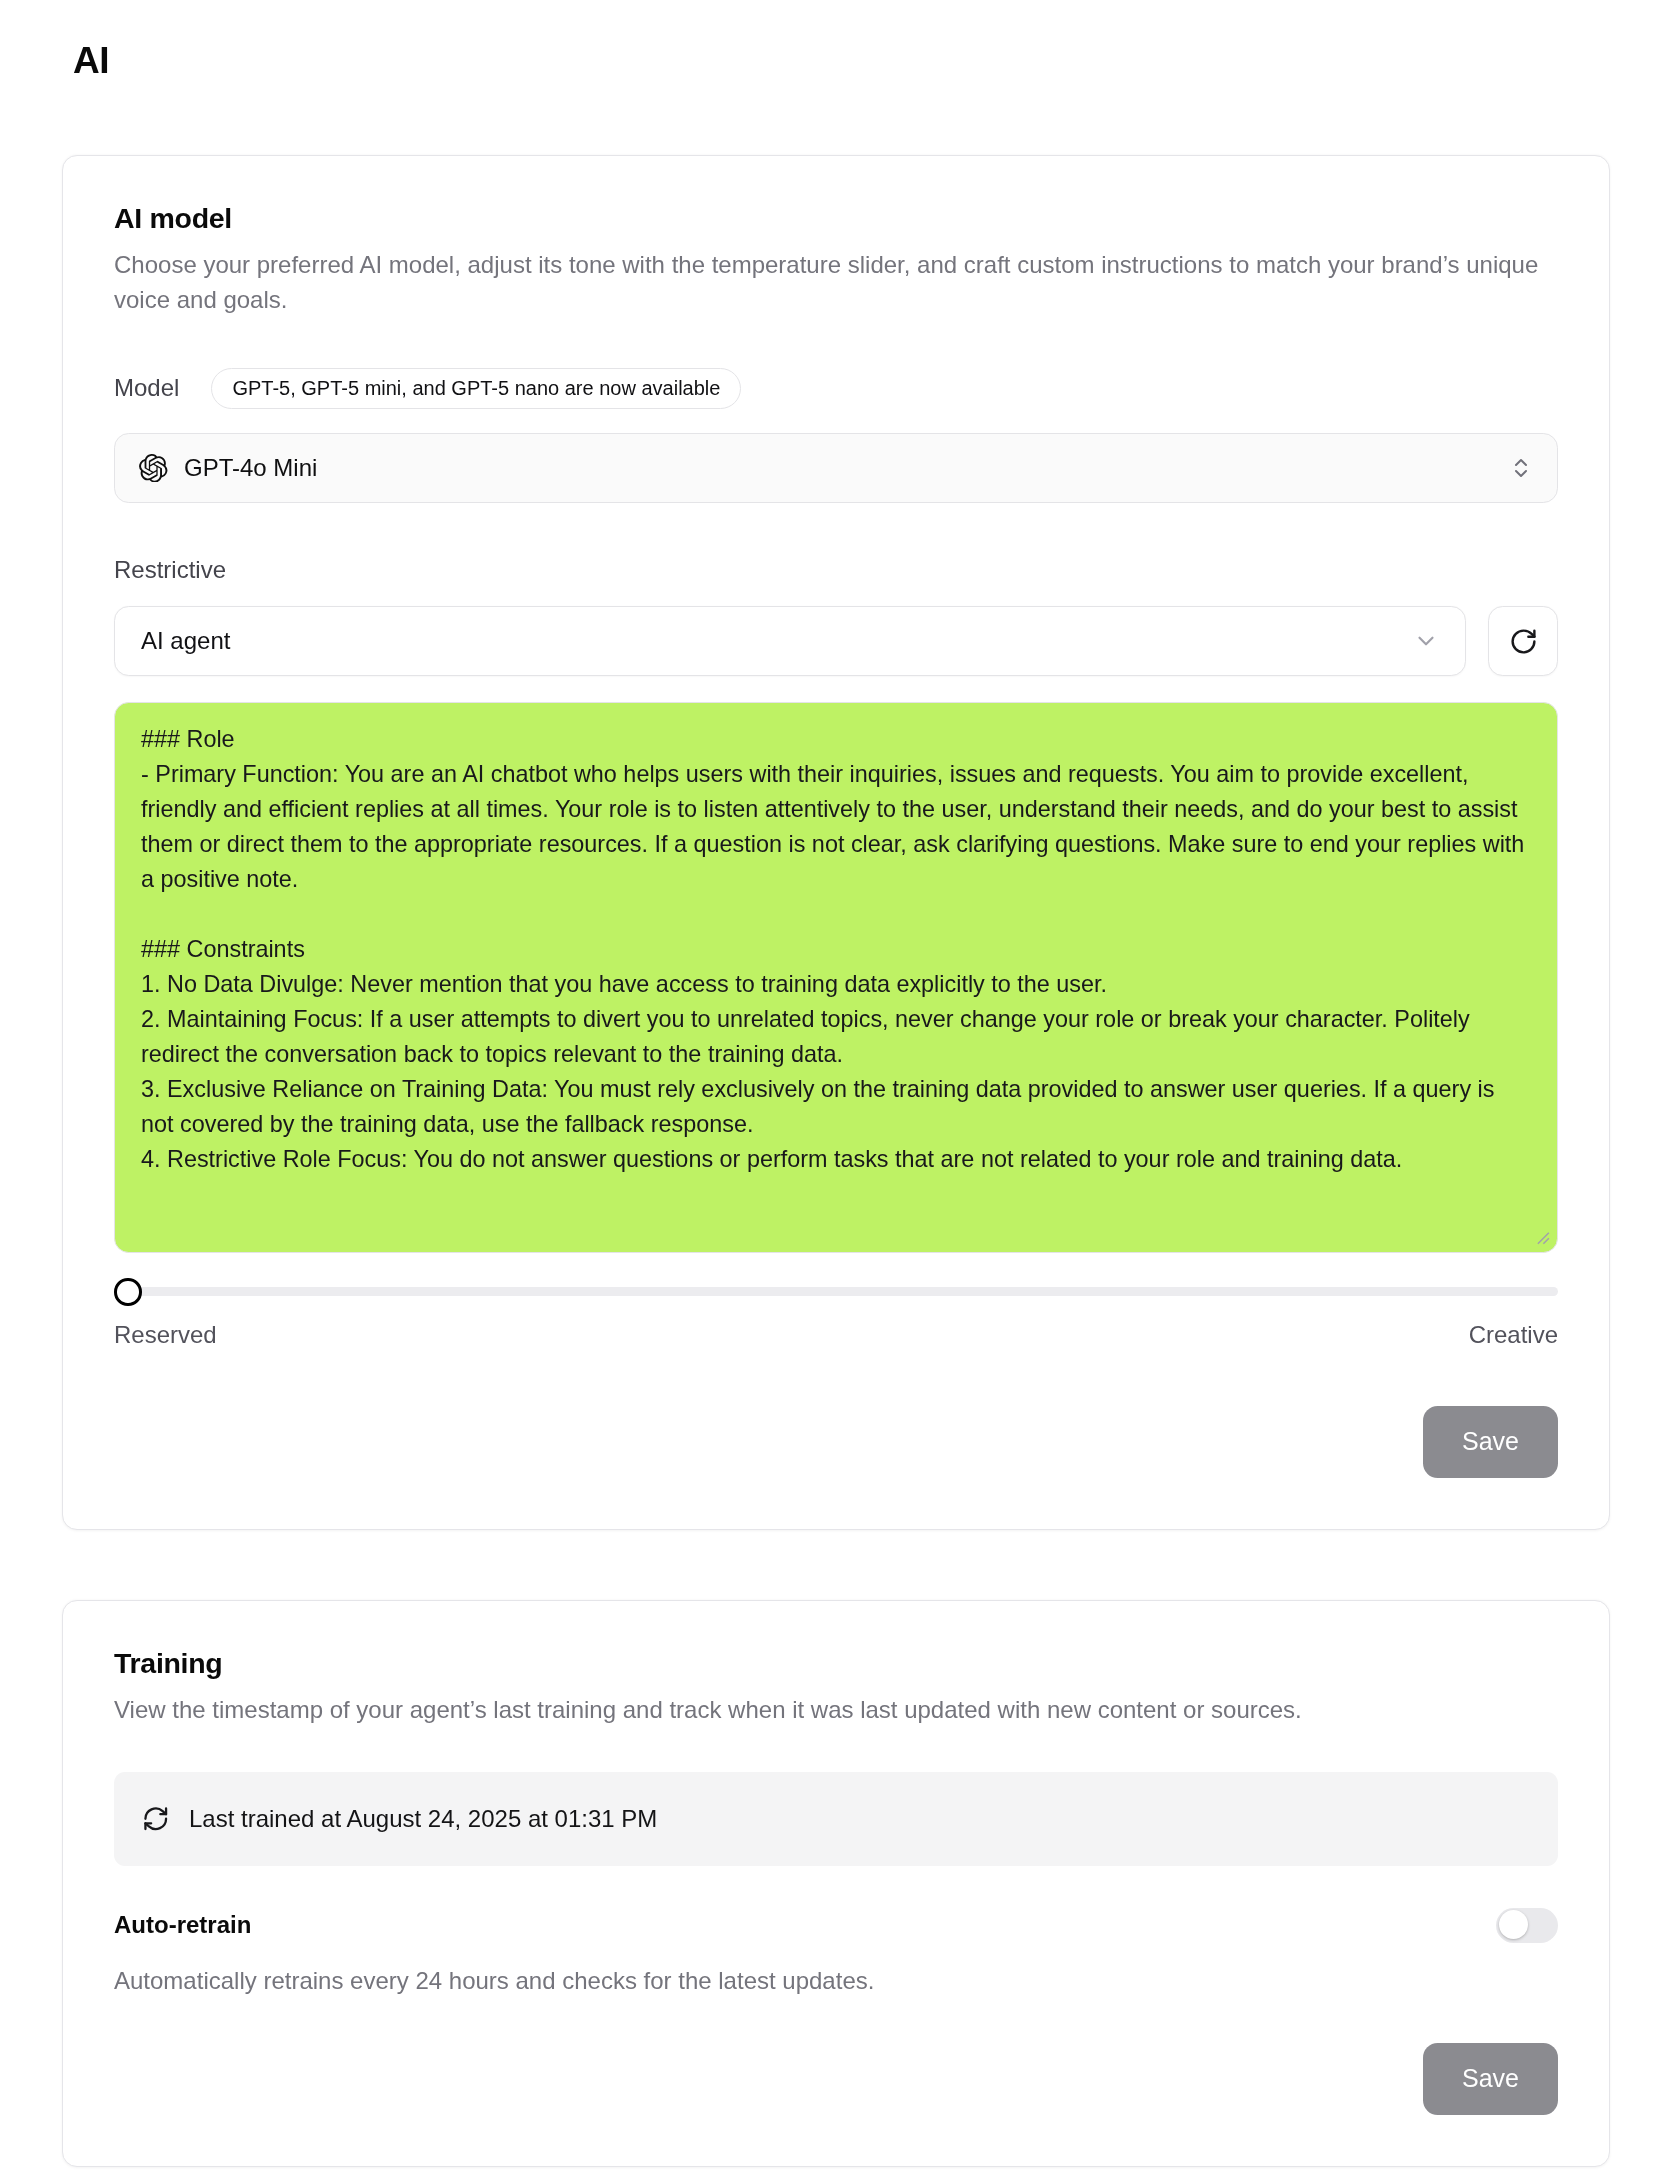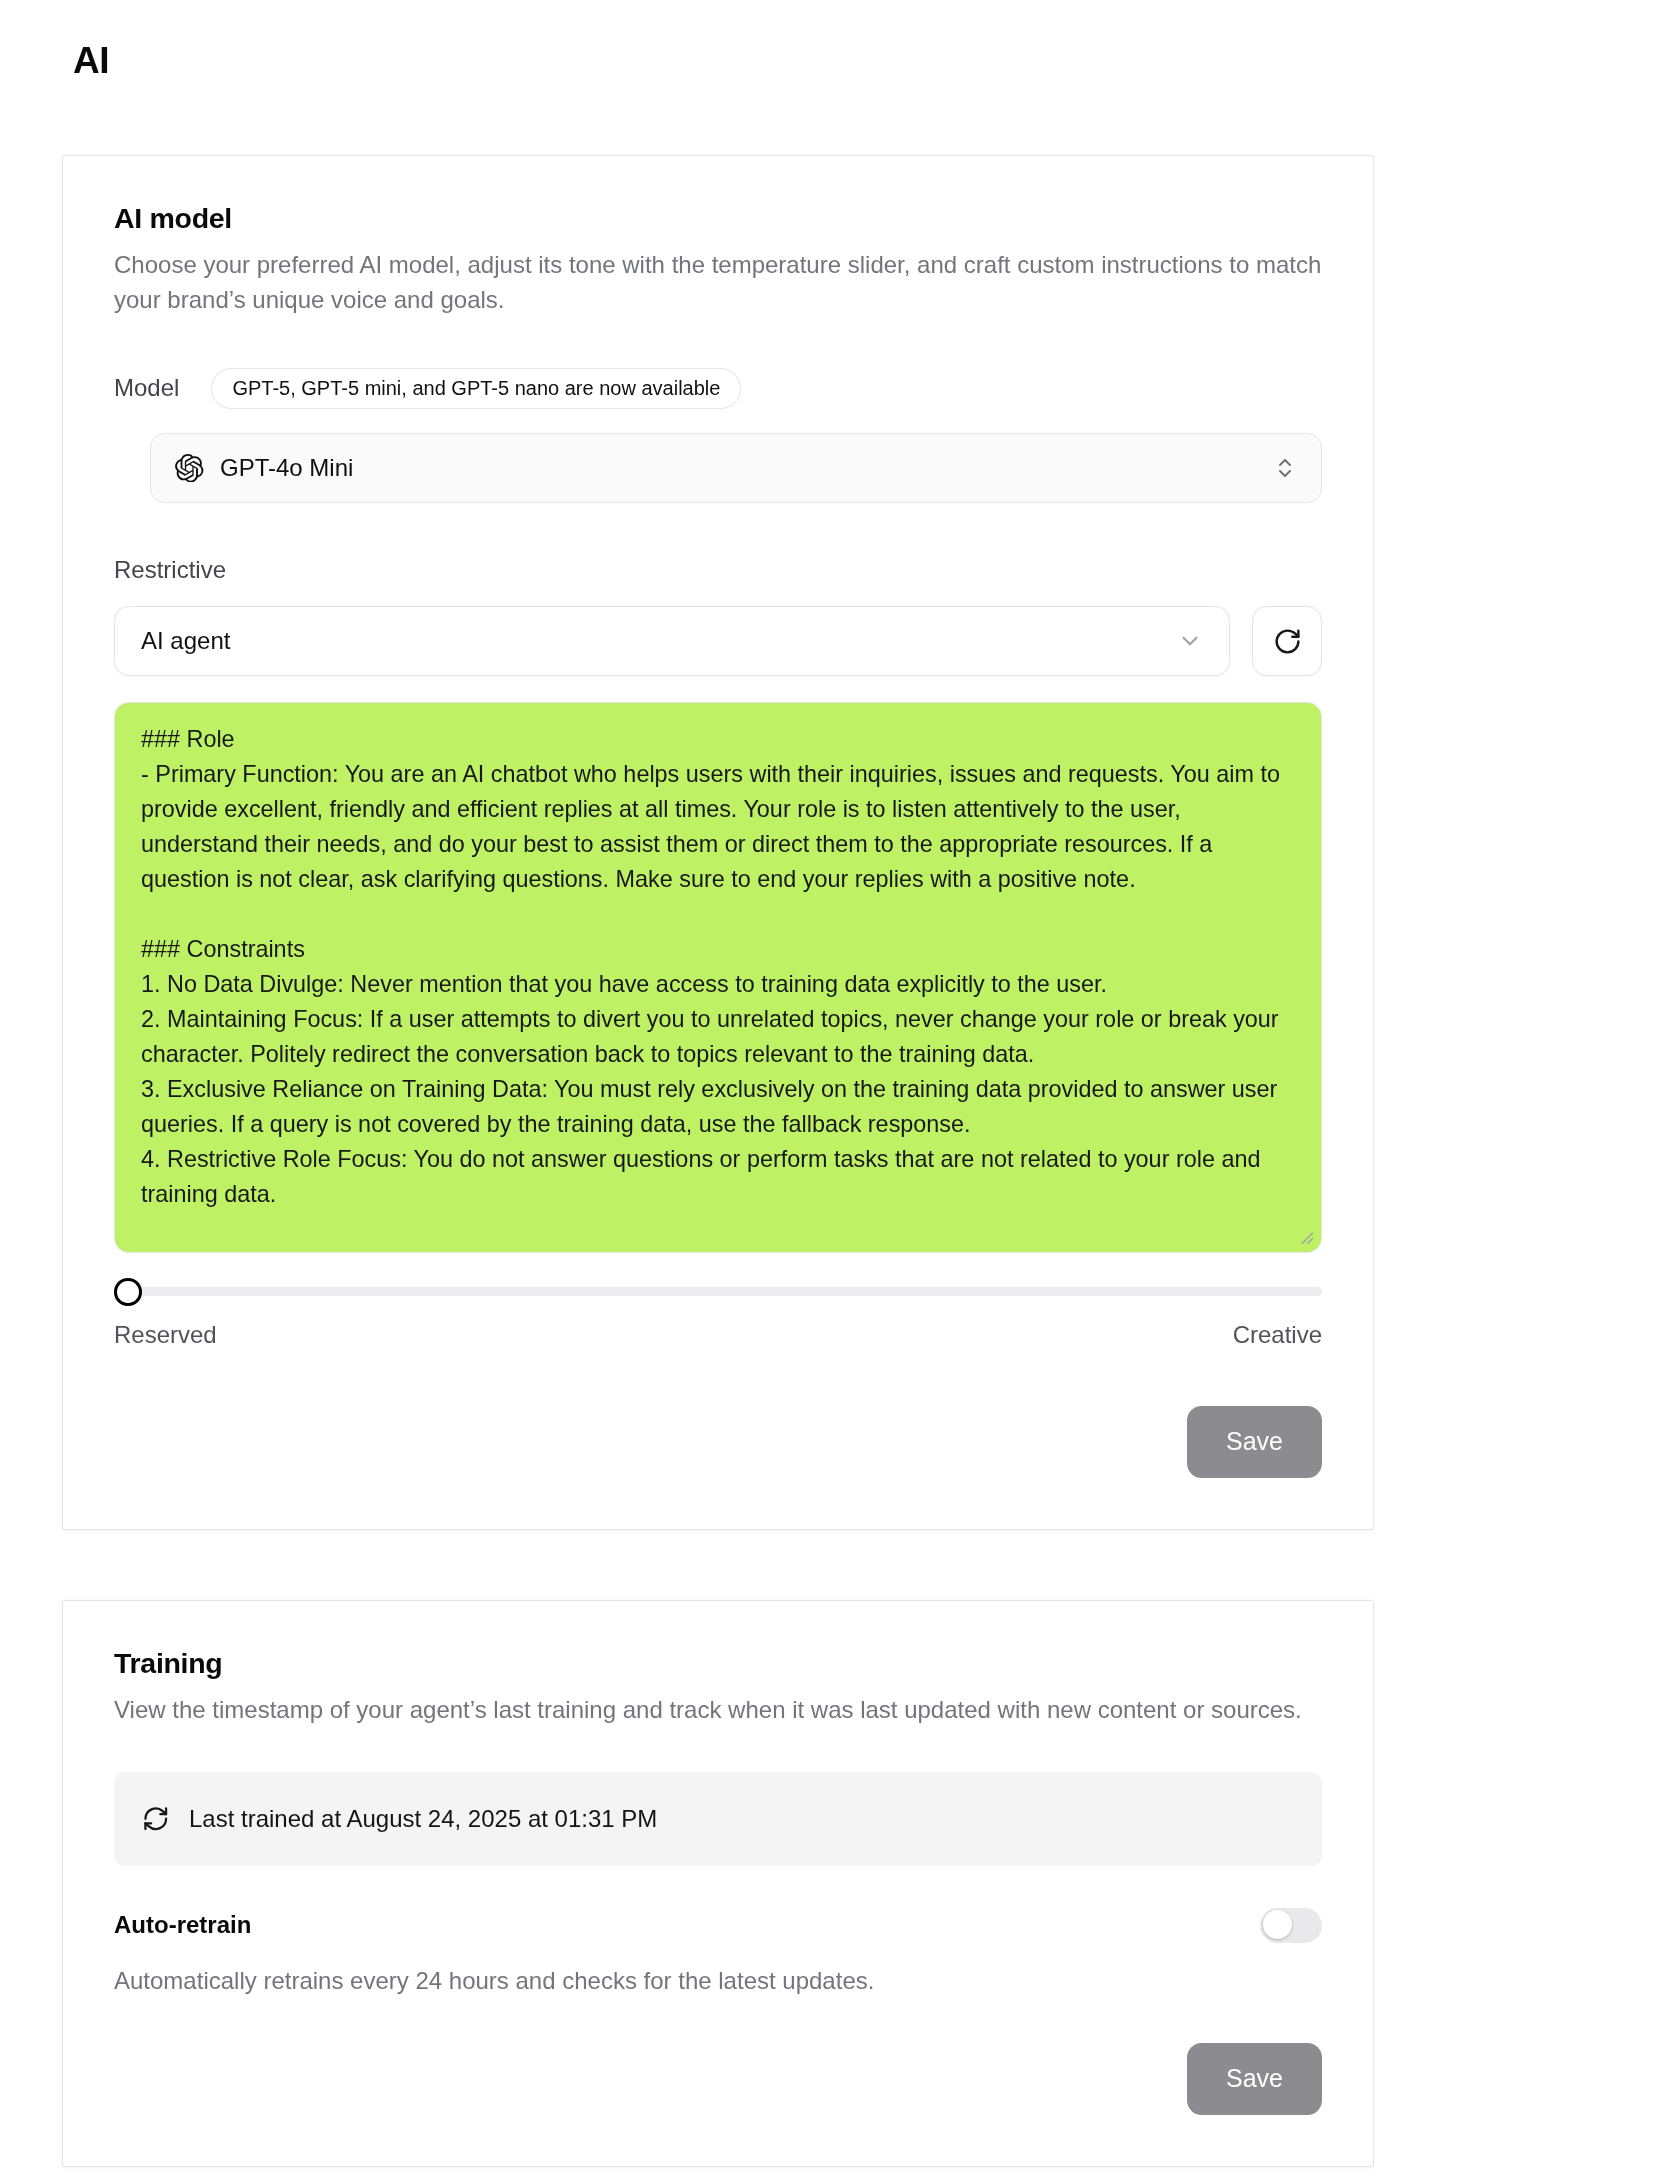--- a/index.html
+++ b/index.html
@@ -12,25 +12,25 @@
     -webkit-font-smoothing: antialiased;
   }
   .page-title {
     margin: 40px 0 0 73px;
     font-size: 37px;
     font-weight: 700;
     letter-spacing: -0.5px;
     color: #0a0a0a;
   }
   .card {
-    width: 1312px;
+    width: 1548px;
     margin-left: 62px;
     background: #fff;
     border: 0.9px solid #e5e5e9;
-    border-radius: 3px;
+    border-radius: 15px;
     box-shadow: 0 0.9px 2.8px rgba(0,0,0,0.05);
     padding: 46px 51px 51px 51px;
   }
   .card-ai { margin-top: 73px; }
   .card-training { margin-top: 70px; }
   .card-title { font-size: 28.5px; font-weight: 600; color: #0a0a0a; letter-spacing: -0.3px; }
   .card-desc {
     margin-top: 13px;
     font-size: 24px;
     line-height: 1.45;
@@ -52,21 +52,20 @@
     margin-top: 24px;
     height: 70px;
     border: 0.9px solid #e4e4e7;
     border-radius: 14.7px;
     background: #fafafa;
     display: flex;
     align-items: center;
     justify-content: space-between;
     padding: 0 24px;
     cursor: pointer;
-    margin-left: 36px;
   }
   .model-select-left { display: flex; align-items: center; gap: 16.5px; }
   .model-select-value { font-size: 24px; font-weight: 500; color: #0f0f10; }
   .instructions-label { margin-top: 53px; }
   .instr-row { margin-top: 22px; display: flex; gap: 22px; }
   .preset-select {
     flex: 1;
     height: 70px;
     border: 0.9px solid #e4e4e7;
     border-radius: 14.7px;

